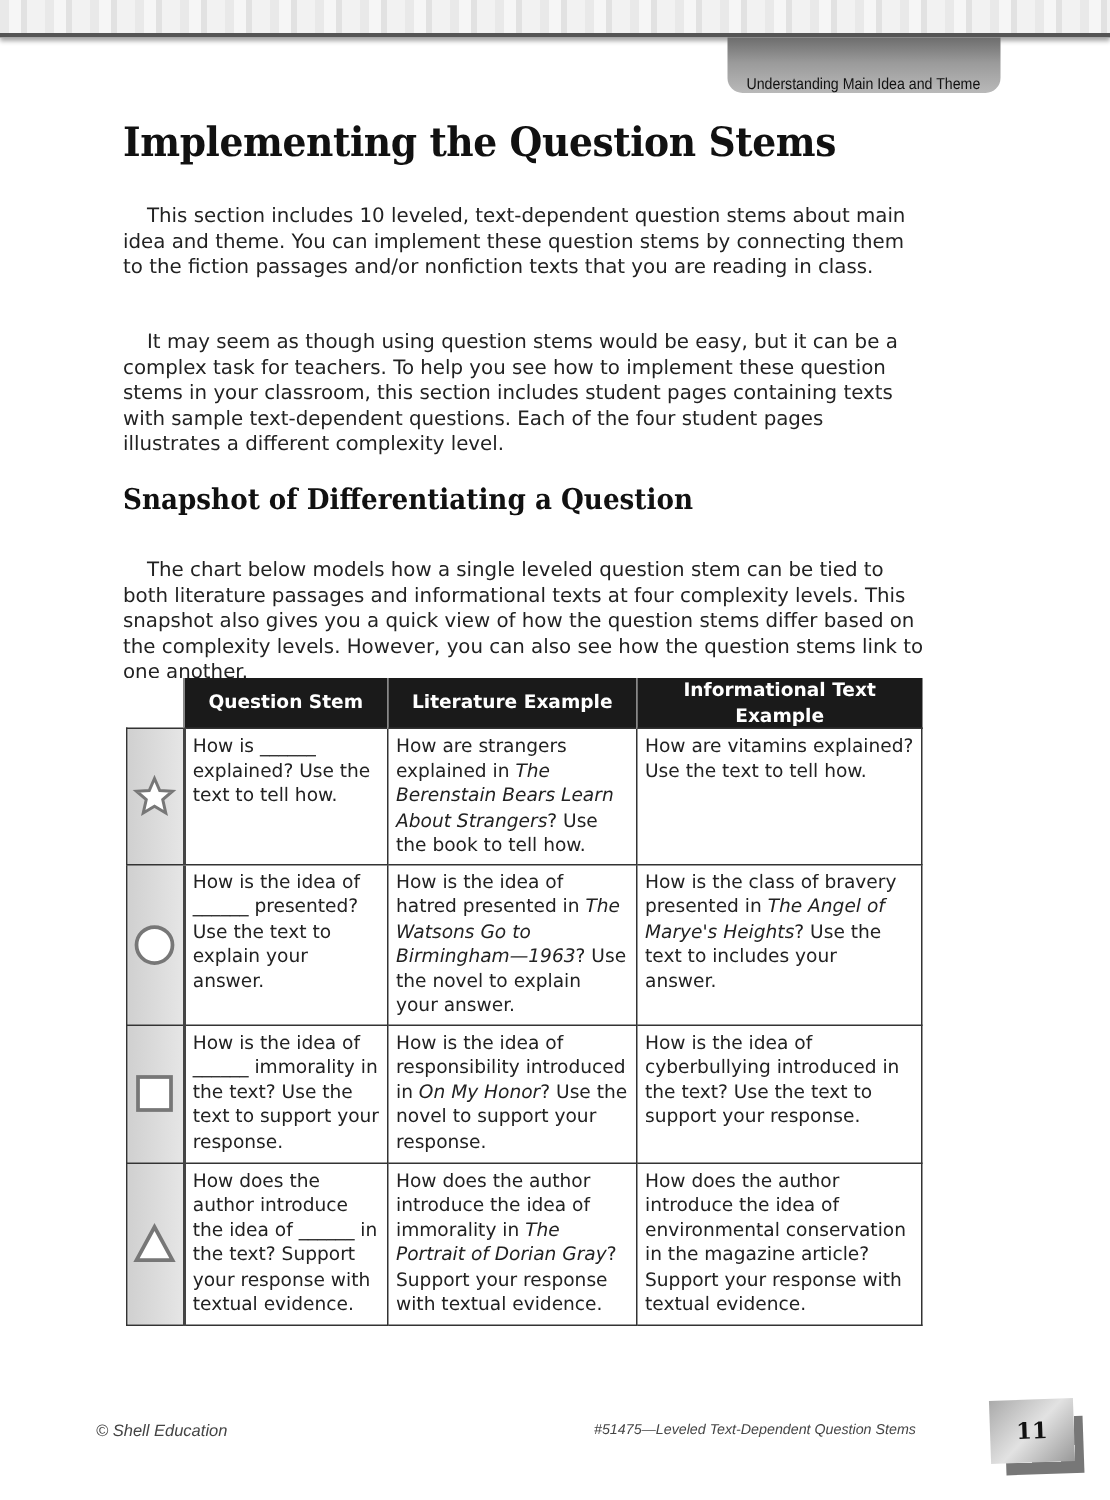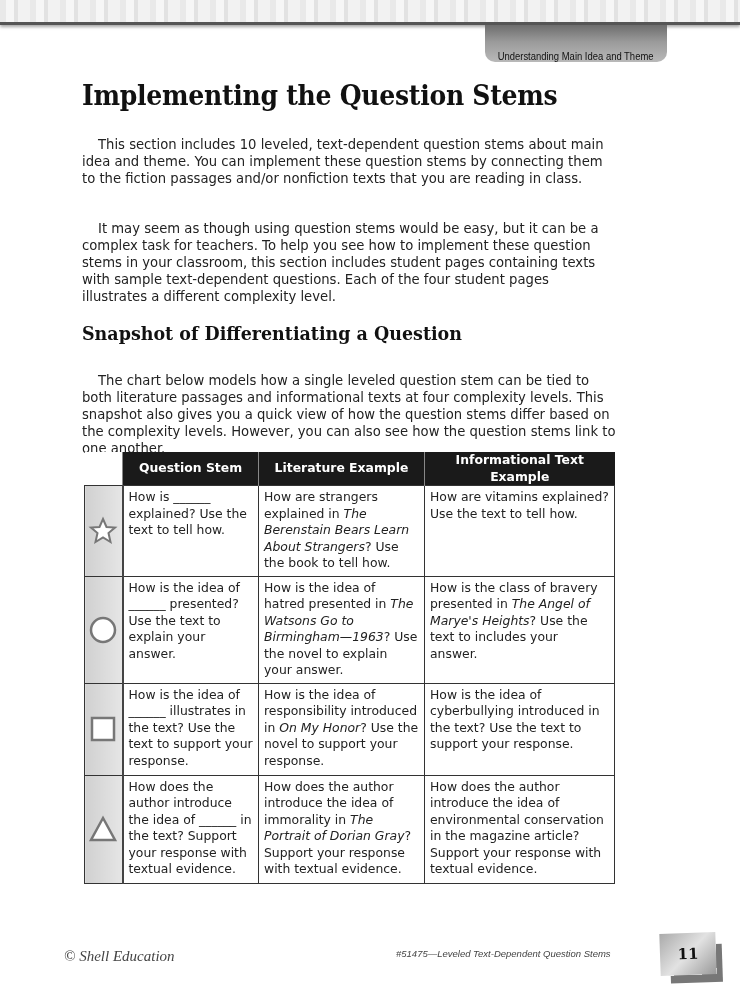--- a/index.html
+++ b/index.html
@@ -21,21 +21,21 @@
   .p1 { top:136px; } .p2 { top:220px; } .p3 { top:372px; }
   .ind { display:inline-block; width:16px; }
   table { position:absolute; left:84px; top:452px; border-collapse:collapse; table-layout:fixed;
           font-family:"DejaVu Sans", sans-serif; font-size:12.4px; line-height:16.5px; }
   th { background:#1a1a1a; color:#fff; font-weight:bold; height:22px; padding:0 4px; font-size:12.4px; border-left:1px solid #888; }
   th.blank { background:#fff; border:none; }
   td { border:1px solid #333; vertical-align:top; padding:3px 5px 4px 5px; color:#222; }
   td.icon { background:linear-gradient(90deg,#d0d0d0,#e6e6e6); padding:0; vertical-align:middle; text-align:center; border-right:2px solid #444; }
   td.icon svg { display:block; margin:0 auto; }
   i { font-style:italic; }
-  .foot-l { position:absolute; left:64px; top:948px; font-size:15px; font-style:italic; color:#444; font-family:Liberation Serif, serif; }
+  .foot-l { position:absolute; left:64px; top:948px; font-size:11px; font-style:italic; color:#444; font-family:Liberation Sans, sans-serif; }
   .foot-r { position:absolute; left:396px; top:948px; font-size:9.5px; font-style:italic; color:#444; font-family:"Liberation Sans", sans-serif; }
   .pagebox { position:absolute; left:660px; top:933px; width:56px; height:42px;
      background:linear-gradient(135deg,#aaa,#e2e2e2 50%,#999); transform:rotate(-2deg);
      box-shadow:8px 10px 0 -2px #777; display:flex; align-items:center; justify-content:center; }
   .pagebox span { font-family:"DejaVu Serif", serif; font-weight:bold; font-size:15px; color:#111; }
 </style>
 </head>
 <body>
 
 <div class="top-band"></div>
@@ -80,21 +80,21 @@
               <circle cx="15" cy="15" r="12" fill="#fff" stroke="#777" stroke-width="2.5"></circle>
             </svg></span></td>
         <td><span>How is the idea of ______ presented? Use the text to explain your answer.</span></td>
         <td><span>How is the idea of hatred presented in </span><i>The Watsons Go to Birmingham—1963</i><span>? Use the novel to explain your answer.</span></td>
         <td><span>How is the class of bravery presented in </span><i>The Angel of Marye's Heights</i><span>? Use the text to includes your answer.</span></td>
       </tr>
       <tr style="height: 92px;">
         <td class="icon"><span><svg width="30" height="30" viewBox="0 0 30 30">
               <rect x="4" y="4" width="22" height="22" fill="#fff" stroke="#777" stroke-width="2.5"></rect>
             </svg></span></td>
-        <td><span>How is the idea of ______ illustrates in the text? Use the text to support your response.</span></td>
+        <td><span>How is the idea of ______ immorality in the text? Use the text to support your response.</span></td>
         <td><span>How is the idea of responsibility introduced in </span><i>On My Honor</i><span>? Use the novel to support your response.</span></td>
         <td><span>How is the idea of cyberbullying introduced in the text? Use the text to support your response.</span><i></i><span></span></td>
       </tr>
       <tr style="height: 108px;">
         <td class="icon"><span><svg width="30" height="30" viewBox="0 0 30 30">
               <polygon points="15,4 27,26 3,26" fill="#fff" stroke="#777" stroke-width="2.5"></polygon>
             </svg></span></td>
         <td><span>How does the author introduce the idea of ______ in the text? Support your response with textual evidence.</span></td>
         <td><span>How does the author introduce the idea of immorality in </span><i>The Portrait of Dorian Gray</i><span>? Support your response with textual evidence.</span></td>
         <td><span>How does the author introduce the idea of environmental conservation in the magazine article? Support your response with textual evidence.</span><i></i><span></span></td>

